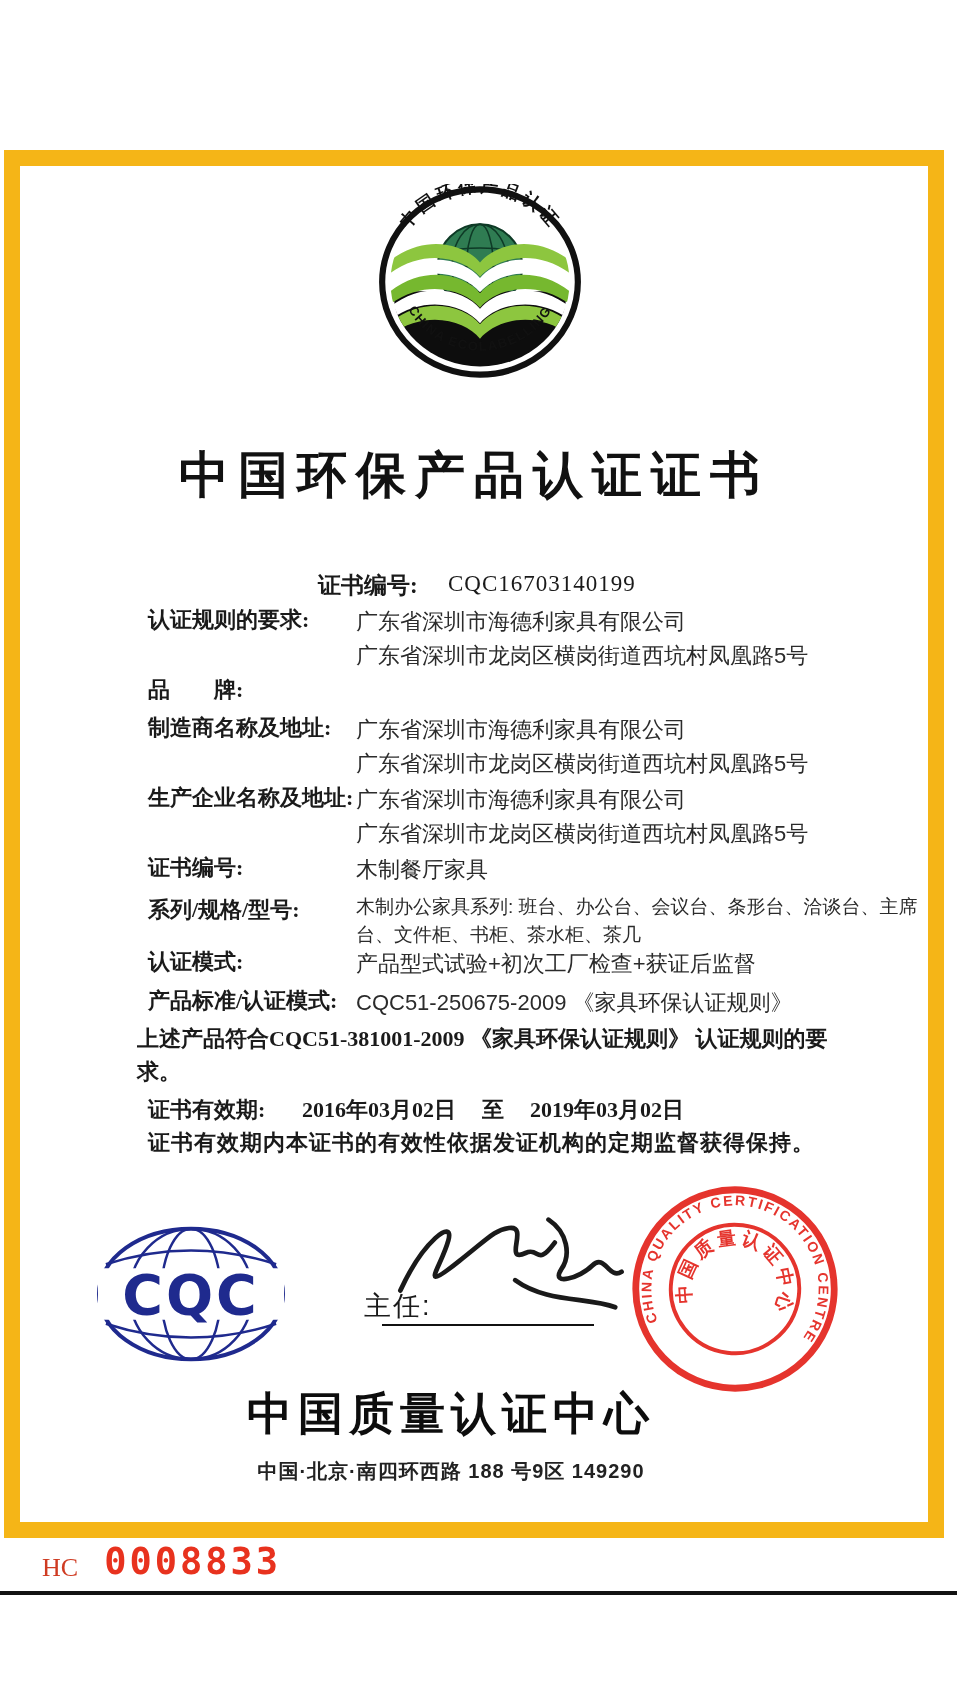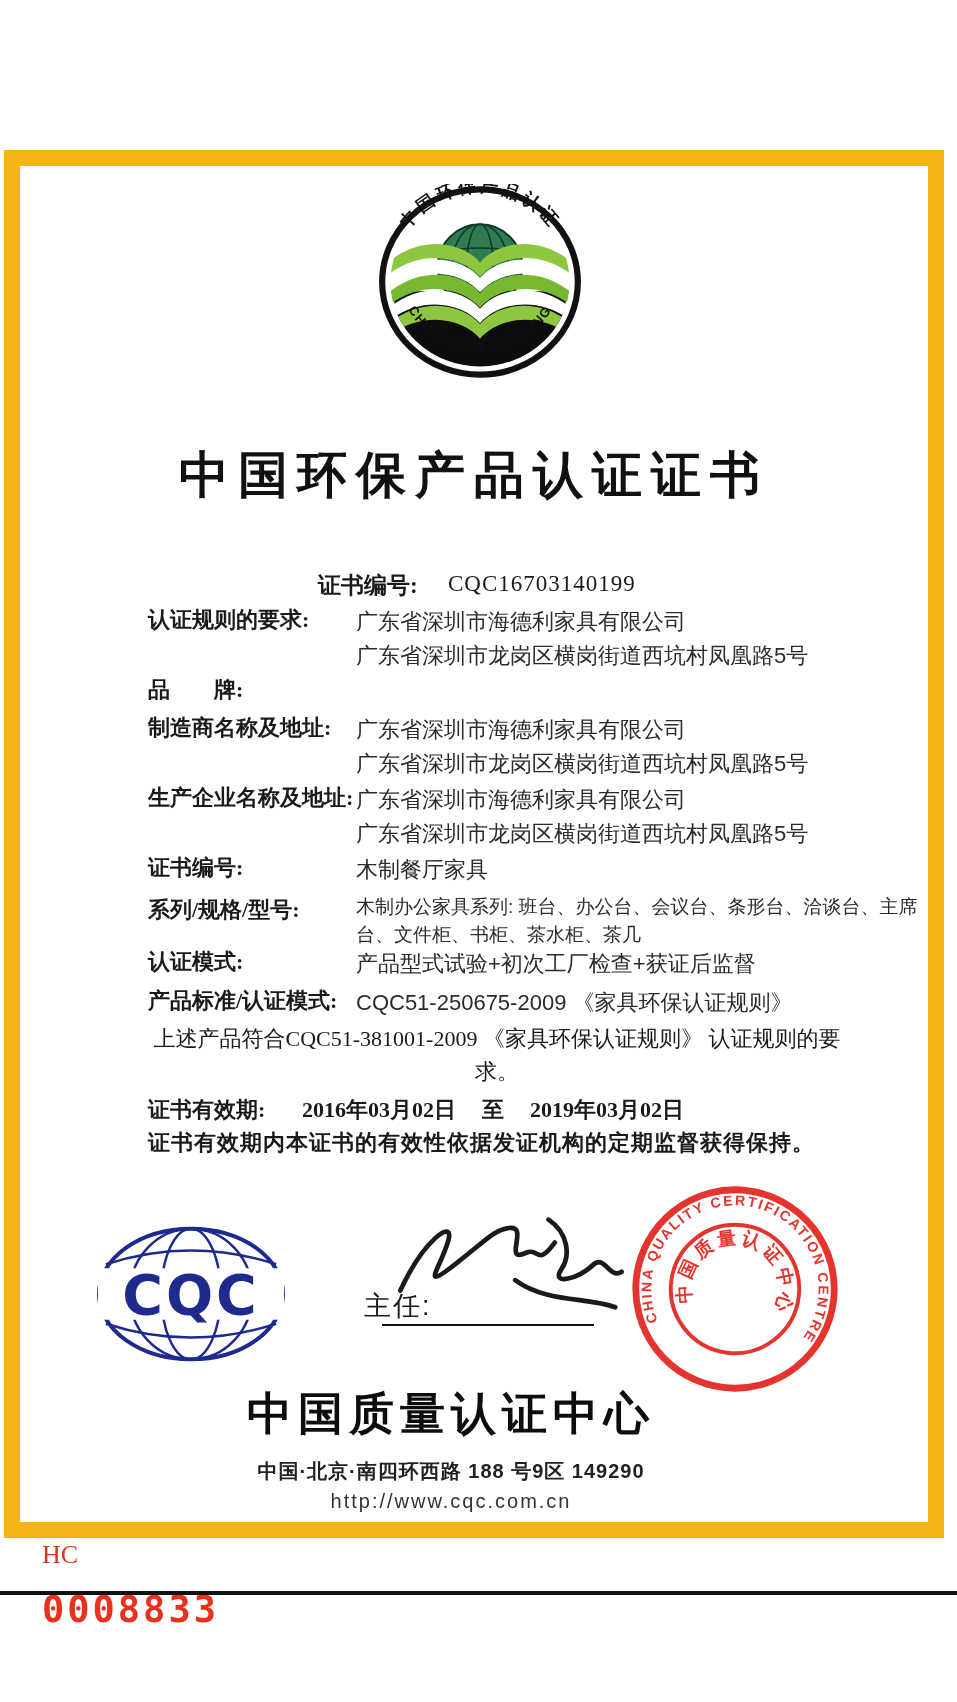--- a/index.html
+++ b/index.html
@@ -22,22 +22,22 @@
   .certno-label{position:absolute;left:298px;font-size:23px;font-weight:700;font-family:"Liberation Serif",serif;}
   .certno-value{position:absolute;left:428px;font-size:23px;font-family:"Liberation Serif",serif;letter-spacing:1px;top:1px;}
 
   
   .row{position:absolute;left:0;width:100%;}
   .flabel{position:absolute;left:128px;font-size:22px;font-weight:700;
           font-family:"Liberation Serif",serif;white-space:nowrap;}
   .fvalue{position:absolute;left:336px;font-size:22px;line-height:34px;color:#2b2b2b;}
   .fvalue.small{font-size:19px;line-height:28px;width:566px;top:-2px;}
 
-  .statement{position:absolute;left:124px;top:856px;width:706px;font-size:22px;line-height:33px;
-             font-family:"Liberation Serif",serif;font-weight:400;text-align:center;}
+  .statement{position:absolute;left:117px;top:856px;width:706px;font-size:22px;line-height:33px;
+             font-family:"Liberation Serif",serif;font-weight:700;}
 
   .validity-row{position:absolute;top:929px;left:0;width:100%;}
   .validity-label{position:absolute;left:128px;font-size:22px;font-weight:700;font-family:"Liberation Serif",serif;}
   .validity-value{position:absolute;left:282px;font-size:22px;font-family:"Liberation Serif",serif;font-weight:600;}
   .validity-value span{margin-right:26px;}
 
   .maintenance{position:absolute;left:128px;top:962px;font-size:22px;font-weight:700;
                font-family:"Liberation Serif",serif;letter-spacing:1px;}
 
   
@@ -47,21 +47,21 @@
   .signature{position:absolute;left:372px;top:1038px;width:240px;height:122px;}
   .stamp{position:absolute;left:608px;top:1016px;width:214px;height:214px;opacity:.93;
          transform:rotate(7deg);}
 
   .issuer-block{position:absolute;left:8px;top:1218px;width:846px;text-align:center;}
   .issuer-name{font-size:45px;font-weight:800;letter-spacing:6px;color:#0d0d0d;}
   .issuer-address{margin-top:14px;font-size:20px;font-weight:600;letter-spacing:1px;color:#222;}
   .issuer-url{margin-top:5px;font-size:20px;letter-spacing:2px;color:#333;}
 
   
-  .serial{position:absolute;left:42px;top:1540px;display:flex;align-items:flex-start;gap:18px;flex-direction:column;}
+  .serial{position:absolute;left:42px;top:1540px;display:flex;align-items:flex-end;gap:26px;}
   .serial-prefix{font-family:"Liberation Serif",serif;font-size:26px;color:#cf3b22;}
   .serial-number{font-family:"DejaVu Sans Mono",monospace;font-size:37px;font-weight:700;
                  color:#E8321E;letter-spacing:3px;}
   .scan-line{position:absolute;left:0;top:1591px;width:957px;height:4px;background:#121212;}
 </style>
 </head>
 <body>
 
 <div class="page">
 
@@ -200,21 +200,20 @@
         <textPath href="#stampOuterArc" startOffset="50%" text-anchor="middle">CHINA QUALITY CERTIFICATION CENTRE</textPath>
       </text>
       <text font-size="19" font-weight="700" letter-spacing="4" fill="#E4251E">
         <textPath href="#stampInnerArc" startOffset="50%" text-anchor="middle">中国质量认证中心</textPath>
       </text>
     </svg>
 
     <div class="issuer-block">
       <div class="issuer-name">中国质量认证中心</div>
       <div class="issuer-address">中国·北京·南四环西路 188 号9区  149290</div>
-      <div class="issuer-url">http://www.cqc.com.cn</div>
     </div>
 
   </div>
 
   <div class="serial">
     <span class="serial-prefix">HC</span>
     <span class="serial-number">0008833</span>
   </div>
 
   <div class="scan-line"></div>

